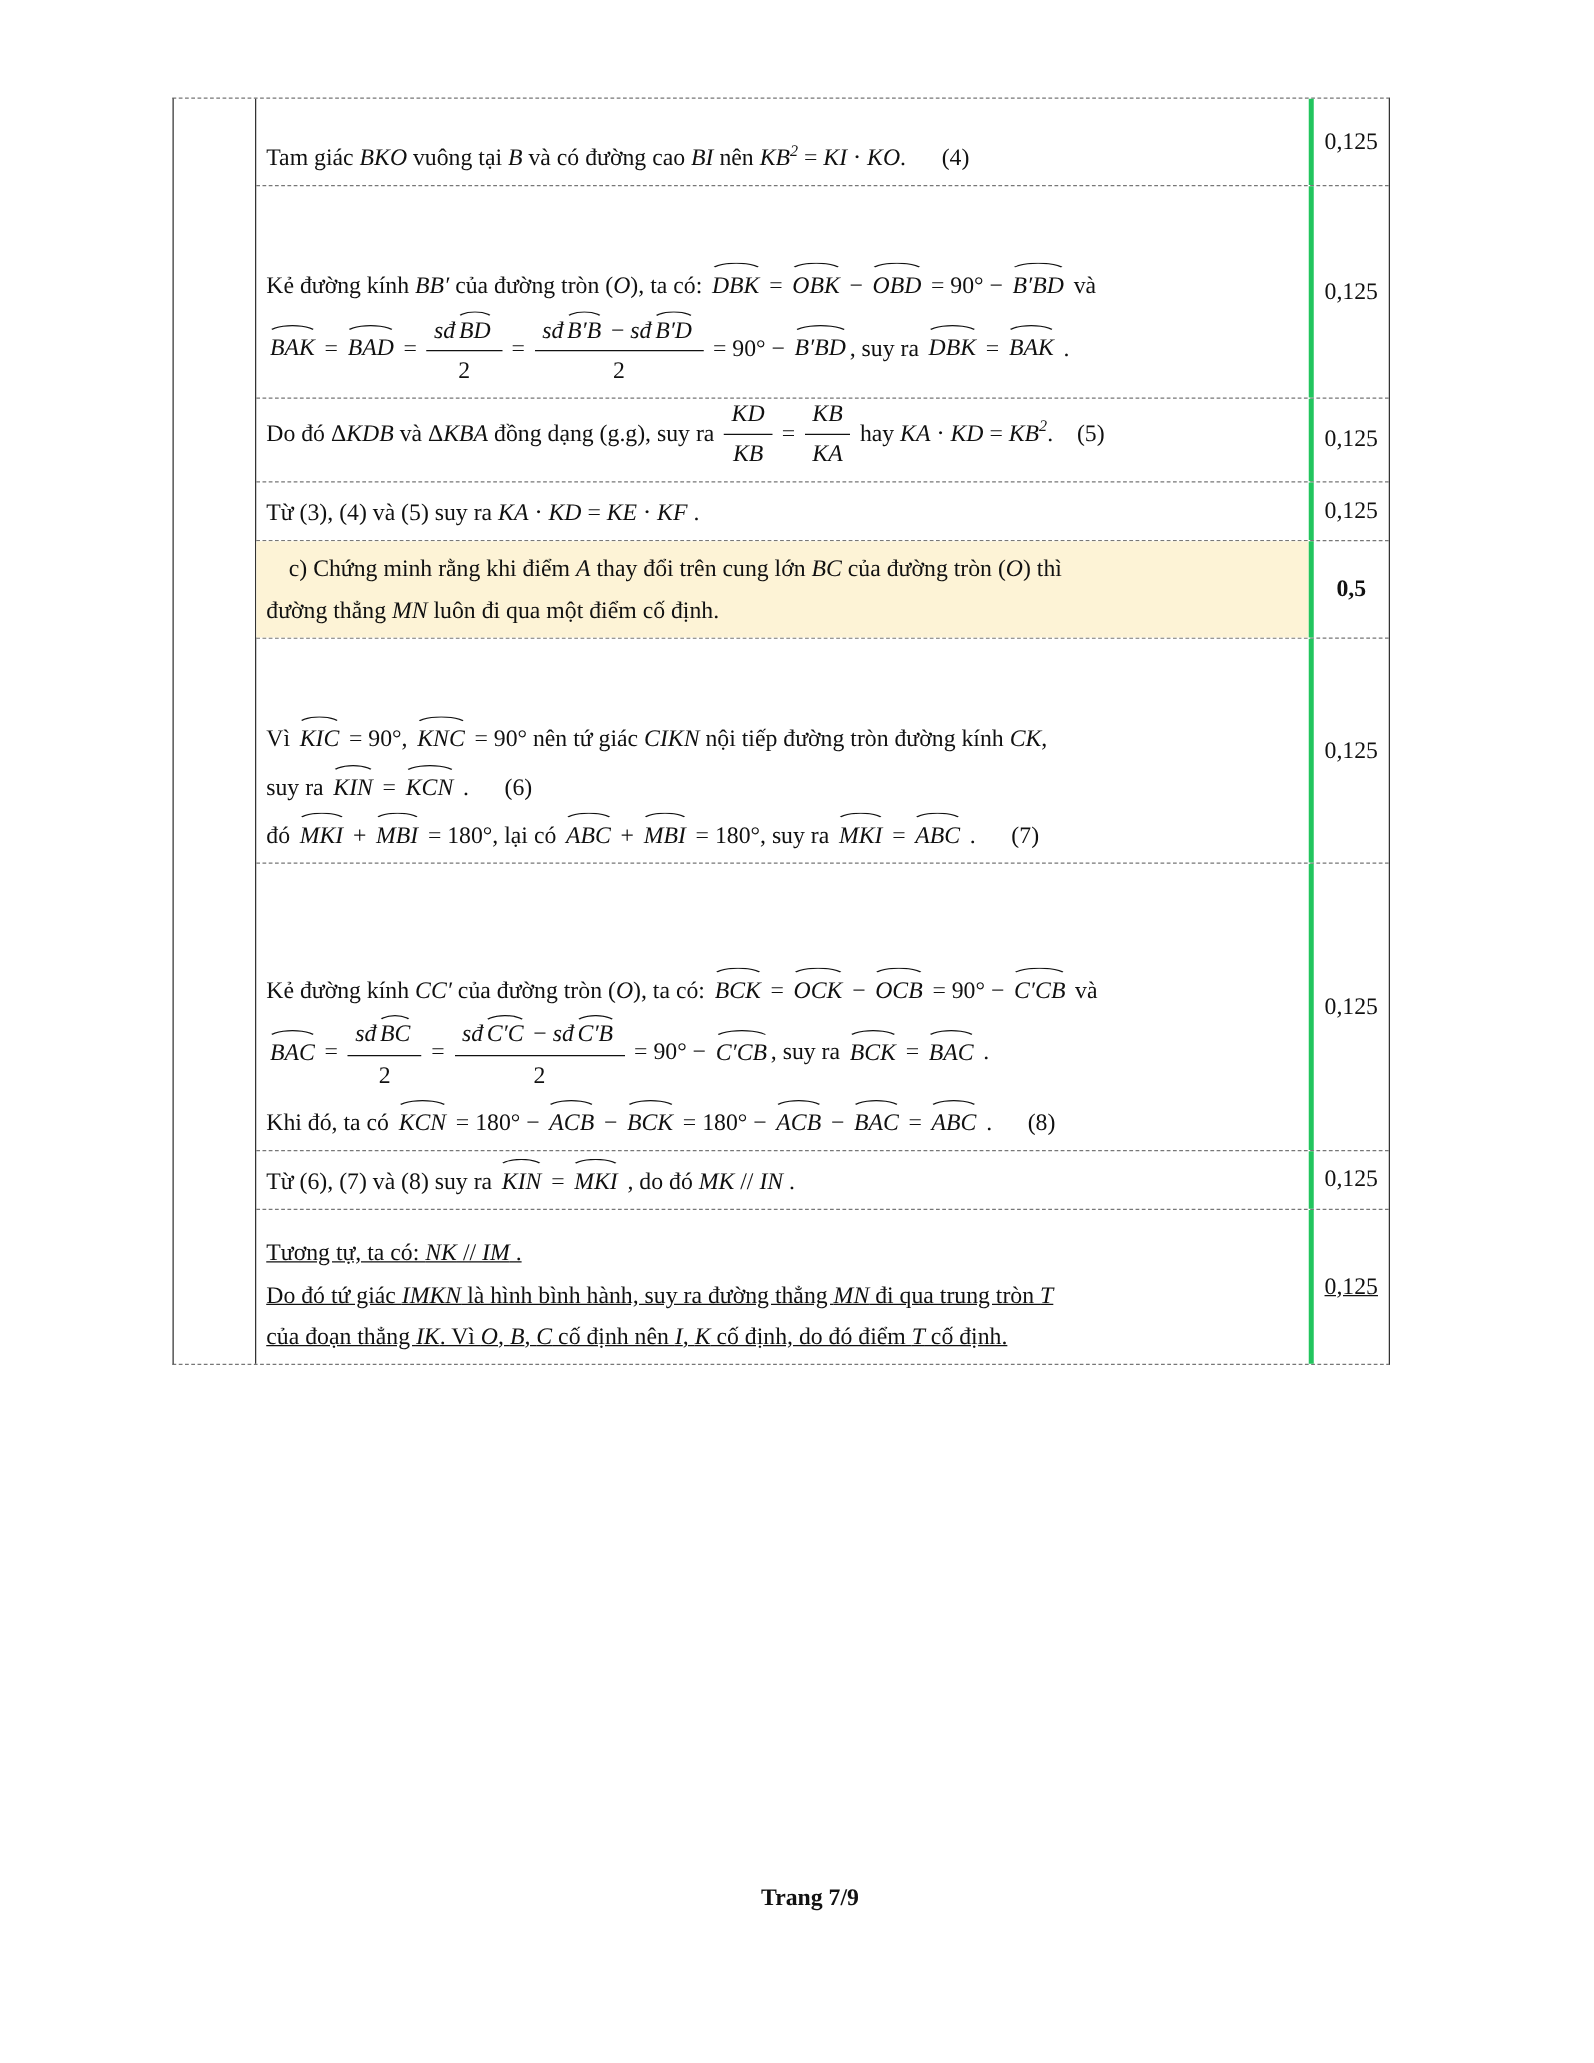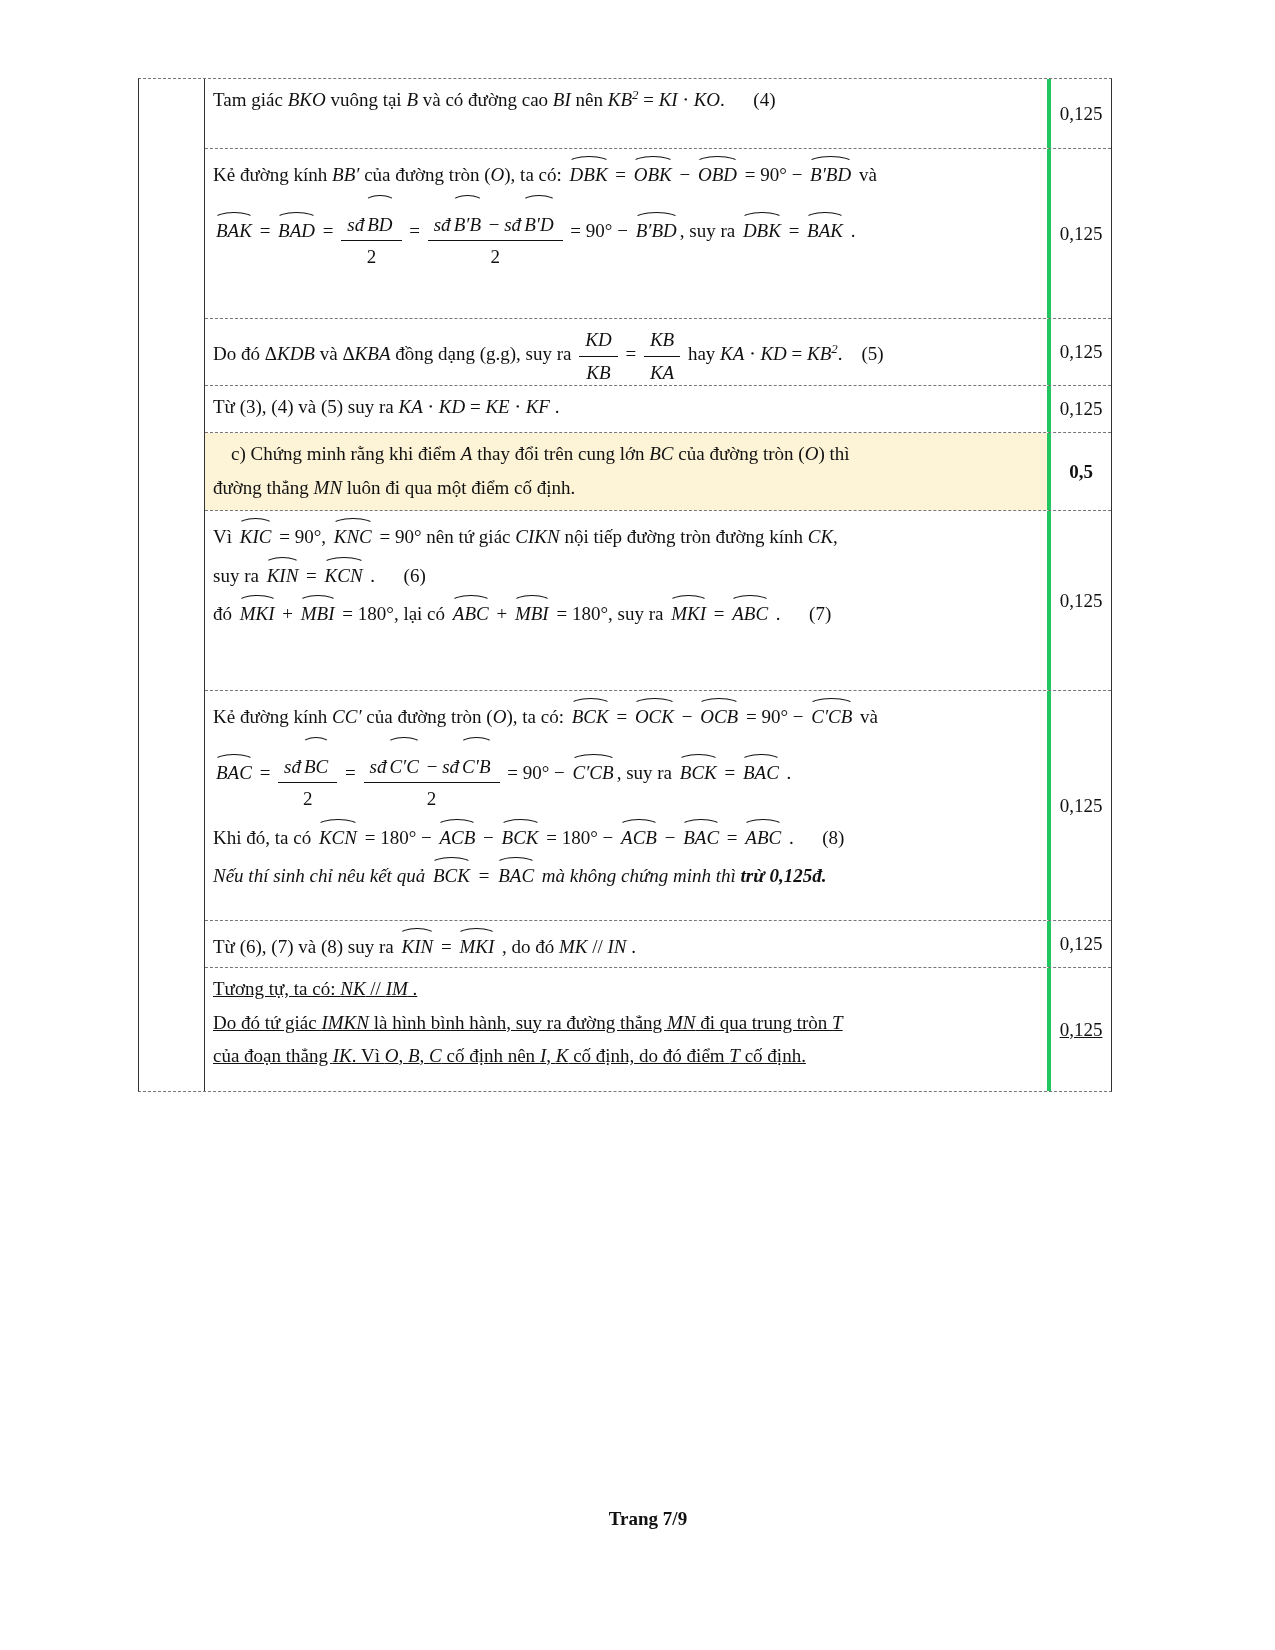--- a/index.html
+++ b/index.html
@@ -22,21 +22,21 @@
   .rows .trow:nth-child(2){height:170px}
   .rows .trow:nth-child(3){height:67px}
   .rows .trow:nth-child(4){height:47px}
   .rows .trow:nth-child(5){height:78px}
   .rows .trow:nth-child(6){height:180px}
   .rows .trow:nth-child(7){height:230px}
   .rows .trow:nth-child(8){height:47px}
   .rows .trow:nth-child(9){height:123px}
   .cell.content {
     flex:1; padding:4px 10px 4px 8px;
-    display:flex; flex-direction:column; justify-content:flex-start;
+    display:flex; flex-direction:column; justify-content:flex-end;
     overflow:hidden;
   }
   .cell.points {
     width:64px; border-left:4px solid #22c55e;
     display:flex; align-items:center; justify-content:center;
   }
   .trow.hl .cell.content { background:#fdf3d6; }
   .line { line-height:1.45; padding:3px 0; white-space:nowrap; }
   .line.indent { padding-left:18px; }
   .line.note > span { font-style:italic; }
@@ -49,21 +49,21 @@
   .hat::before {
     content:""; position:absolute; left:0; right:0; top:0; height:6px;
     border-top:1.4px solid #111;
     border-left:1.4px solid transparent; border-right:1.4px solid transparent;
     border-radius:50% 50% 0 0 / 100% 100% 0 0;
   }
   
   .frac { display:inline-block; vertical-align:middle; text-align:center; padding:0 3px; }
   .frac .num { display:block; border-bottom:1.4px solid #111; padding:0 6px 2px; }
   .frac .den { display:block; padding-top:2px; }
-  .frac .hat { padding-top:16px; }
+  .frac .hat { padding-top:2px; }
   .footer {
     position:absolute; left:0; top:1508px; width:100%;
     text-align:center; font-weight:bold; font-size:19px;padding-left:21px;
   }
 </style>
 </head>
 <body>
 
 <div class="page">
 
@@ -115,21 +115,20 @@
             <div class="line"><span>đó </span><span class="hat"><span class="mi">MKI</span></span><span> + </span><span class="hat"><span class="mi">MBI</span></span><span> = 180°, lại có </span><span class="hat"><span class="mi">ABC</span></span><span> + </span><span class="hat"><span class="mi">MBI</span></span><span> = 180°, suy ra </span><span class="hat"><span class="mi">MKI</span></span><span> = </span><span class="hat"><span class="mi">ABC</span></span><span> .  (7)</span></div>
           </div>
         <div class="cell points">0,125</div>
       </div>
 
       <div class="trow">
         <div class="cell content">
             <div class="line"><span>Kẻ đường kính </span><span class="mi">CC′</span><span> của đường tròn (</span><span class="mi">O</span><span>), ta có: </span><span class="hat"><span class="mi">BCK</span></span><span> = </span><span class="hat"><span class="mi">OCK</span></span><span> − </span><span class="hat"><span class="mi">OCB</span></span><span> = 90° − </span><span class="hat"><span class="mi">C′CB</span></span><span> và</span></div>
             <div class="line"><span class="hat"><span class="mi">BAC</span></span><span> = </span><span class="frac"><span class="num"><span class="mi">sđ</span><span class="hat"><span class="mi">BC</span></span></span><span class="den"><span>2</span></span></span><span> = </span><span class="frac"><span class="num"><span class="mi">sđ</span><span class="hat"><span class="mi">C′C</span></span><span> − </span><span class="mi">sđ</span><span class="hat"><span class="mi">C′B</span></span></span><span class="den"><span>2</span></span></span><span> = 90° − </span><span class="hat"><span class="mi">C′CB</span></span><span>, suy ra </span><span class="hat"><span class="mi">BCK</span></span><span> = </span><span class="hat"><span class="mi">BAC</span></span><span> .</span></div>
             <div class="line"><span>Khi đó, ta có </span><span class="hat"><span class="mi">KCN</span></span><span> = 180° − </span><span class="hat"><span class="mi">ACB</span></span><span> − </span><span class="hat"><span class="mi">BCK</span></span><span> = 180° − </span><span class="hat"><span class="mi">ACB</span></span><span> − </span><span class="hat"><span class="mi">BAC</span></span><span> = </span><span class="hat"><span class="mi">ABC</span></span><span> .  (8)</span></div>
-            <div class="line note"><span>Nếu thí sinh chỉ nêu kết quả </span><span class="hat"><span class="mi">BCK</span></span><span> = </span><span class="hat"><span class="mi">BAC</span></span><span> mà không chứng minh thì </span><span class="bold">trừ 0,125đ.</span></div>
           </div>
         <div class="cell points">0,125</div>
       </div>
 
       <div class="trow">
         <div class="cell content">
             <div class="line"><span>Từ (6), (7) và (8) suy ra </span><span class="hat"><span class="mi">KIN</span></span><span> = </span><span class="hat"><span class="mi">MKI</span></span><span> , do đó </span><span class="mi">MK</span><span> // </span><span class="mi">IN</span><span> .</span></div>
           </div>
         <div class="cell points">0,125</div>
       </div>

